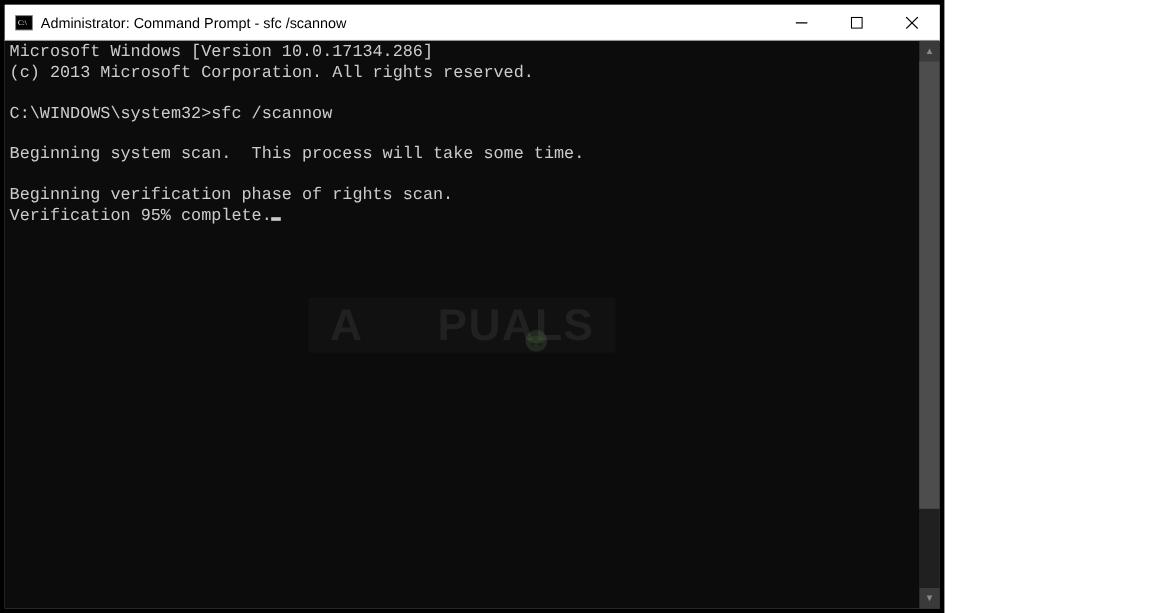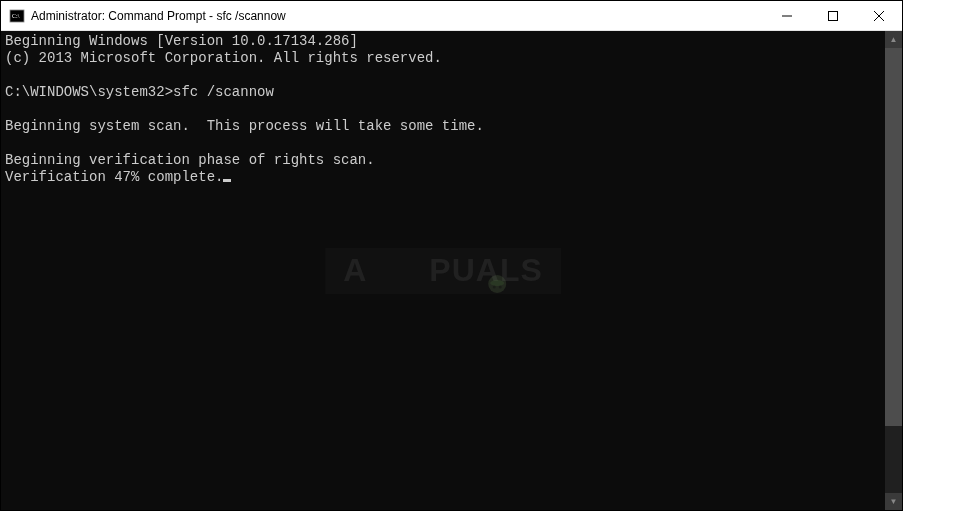--- a/index.html
+++ b/index.html
@@ -5,24 +5,24 @@
     * { margin: 0; padding: 0; box-sizing: border-box; }
     body {
       width: 977px;
       height: 511px;
       background: #fff;
       font-family: "Segoe UI", Tahoma, sans-serif;
       overflow: hidden;
       position: relative;
     }
     .window {
-      width: 903px;
+      width: 787px;
       height: 511px;
       background: #fff;
-      border: 1px solid #000000;
+      border: 4px solid #000000;
       display: flex;
       flex-direction: column;
       position: relative;
     }
     .titlebar {
       height: 30px;
       background: #fff;
       display: flex;
       align-items: center;
       border-bottom: 1px solid #e5e5e5;
@@ -116,21 +116,21 @@
       margin-bottom: -1px;
       animation: blink 1s step-end infinite;
     }
     @keyframes blink { 50% { opacity: 0; } }
     .watermark {
       position: absolute;
       top: 50%;
       left: 50%;
       transform: translate(-50%, -50%);
       font-family: Arial, sans-serif;
-      font-size: 32px;
+      font-size: 37px;
       font-weight: 700;
       color: rgba(90,90,90,0.22);
       background: rgba(50,50,50,0.15);
       padding: 6px 18px;
       letter-spacing: 1px;
       pointer-events: none;
       display: flex;
       align-items: center;
       gap: 14px;
     }
@@ -169,29 +169,29 @@
       <button class="titlebar-btn close">
         <svg viewBox="0 0 10 10">
             <line x1="0" y1="0" x2="10" y2="10"></line>
             <line x1="10" y1="0" x2="0" y2="10"></line>
           </svg>
       </button>
     </div>
   </div>
 
   <div class="terminal-wrap">
-    <div class="terminal"><span>Beginning Windows [Version 10.0.17134.286]</span>
+    <div class="terminal"><span>Microsoft Windows [Version 10.0.17134.286]</span>
 <span>(c) 2013 Microsoft Corporation. All rights reserved.</span>
 <span></span>
 <span>C:\WINDOWS\system32&gt;sfc /scannow</span>
 <span></span>
 <span>Beginning system scan.  This process will take some time.</span>
 <span></span>
 <span>Beginning verification phase of rights scan.</span>
-<span>Verification 47% complete.</span><span class="cursor"></span>
+<span>Verification 95% complete.</span><span class="cursor"></span>
       <div class="watermark">
         <span class="wm-char">A</span>
         <span class="wm-icon">
           <svg viewBox="0 0 34 34">
             <circle cx="17" cy="13" r="9" fill="rgba(120,150,100,0.3)"></circle>
             <ellipse cx="17" cy="12" rx="7" ry="3" fill="rgba(80,120,60,0.4)"></ellipse>
             <circle cx="14" cy="16" r="1.5" fill="rgba(0,0,0,0.3)"></circle>
             <circle cx="20" cy="16" r="1.5" fill="rgba(0,0,0,0.3)"></circle>
           </svg>
         </span>

